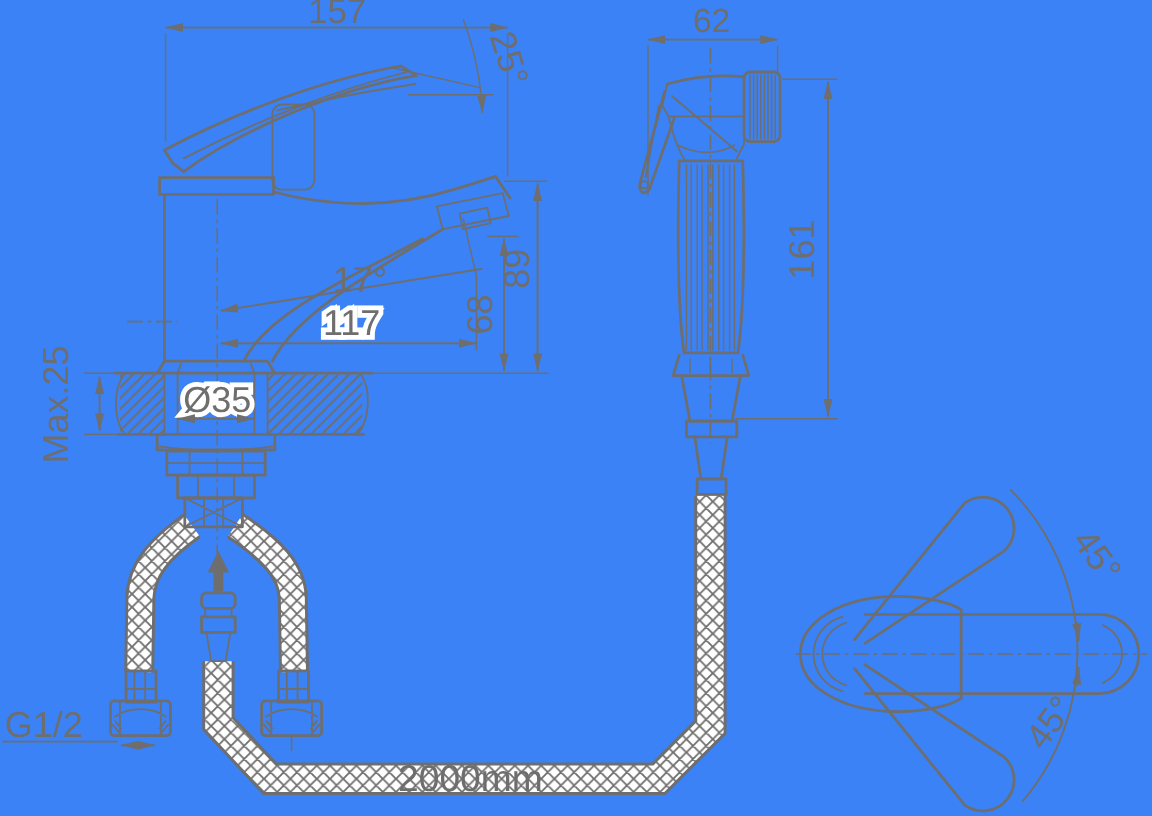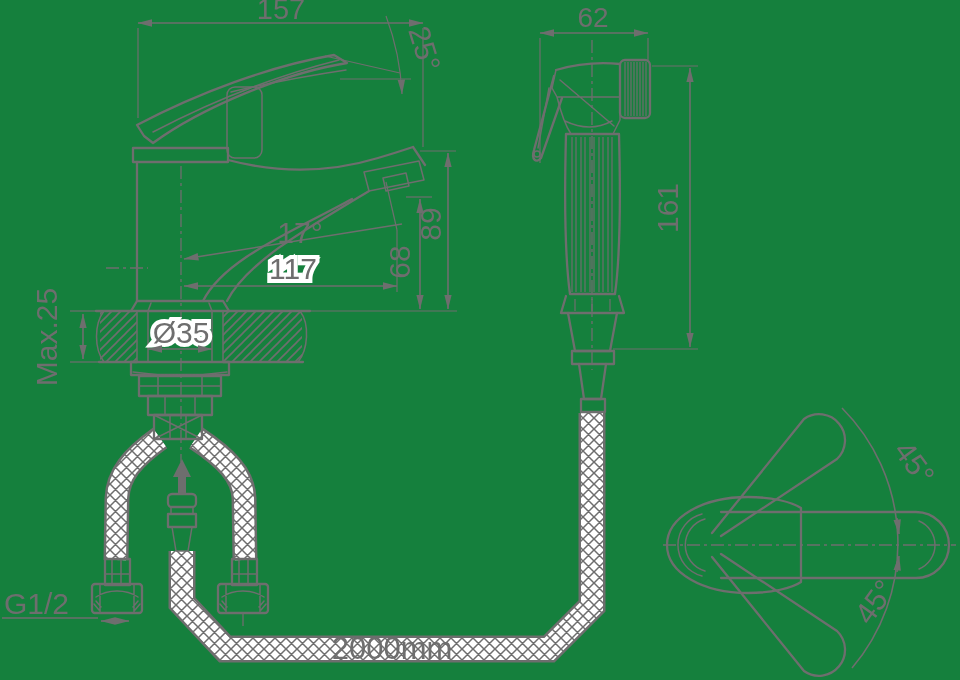--- a/index.html
+++ b/index.html
@@ -1,16 +1,16 @@
 <!DOCTYPE html>
 <html><head>
 <meta charset="utf-8">
 <style>
   html,body{margin:0;padding:0;background:#fff;}
-  .canvas{width:960px;height:680px;background:#15803d;position:relative;overflow:hidden;}
+  .canvas{width:960px;height:680px;background:#3b82f6;position:relative;overflow:hidden;}
   svg{display:block;}
   text{font-family:"Liberation Sans", sans-serif; fill:#6e6e6e;}
   .t30{font-size:30px;} .t29{font-size:29px;} .t28{font-size:28px;} .t31{font-size:31px;}
   .halo{stroke:#ffffff;stroke-width:8px;paint-order:stroke;}
   .ol{stroke:#6e6e6e;stroke-width:2.3;fill:none;stroke-linecap:round;stroke-linejoin:round;}
   .ol2{stroke:#6e6e6e;stroke-width:1.5;fill:none;stroke-linecap:round;stroke-linejoin:round;}
   .rib{stroke:#6e6e6e;stroke-width:1.2;fill:none;}
   .dim{stroke:#6e6e6e;stroke-width:1.6;fill:none;}
   .thin{stroke:#6e6e6e;stroke-width:1.2;fill:none;}
   .cl{stroke:#6e6e6e;stroke-width:1.3;fill:none;stroke-dasharray:13 4 3 4;}

